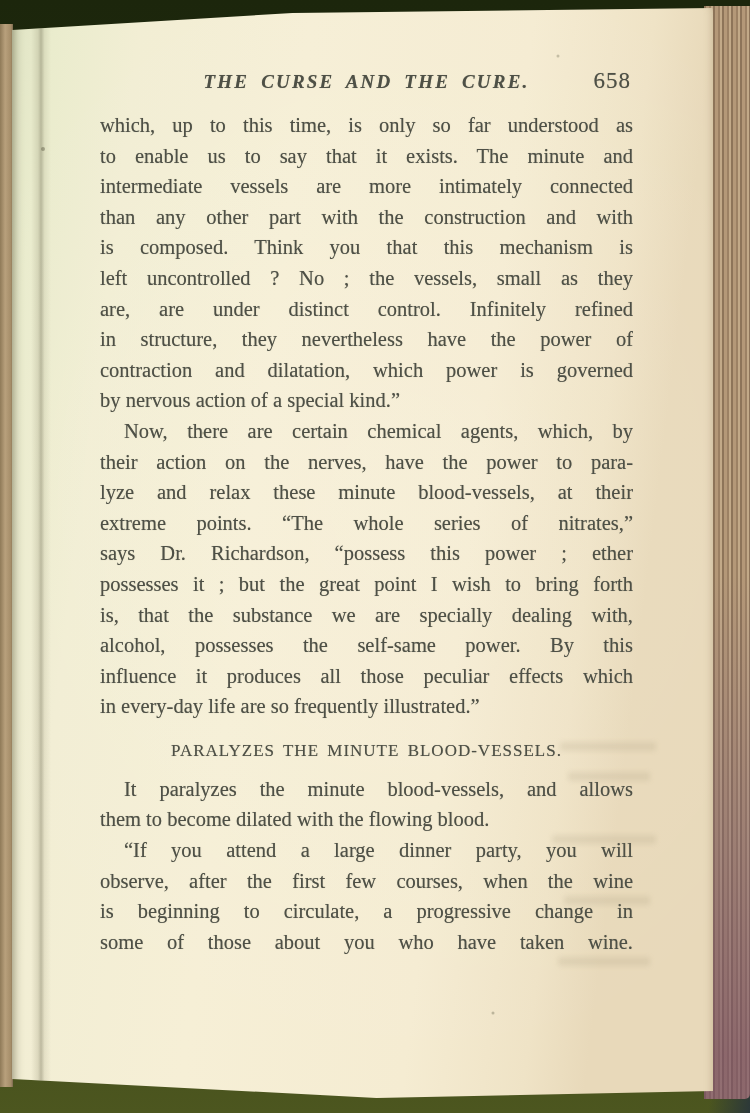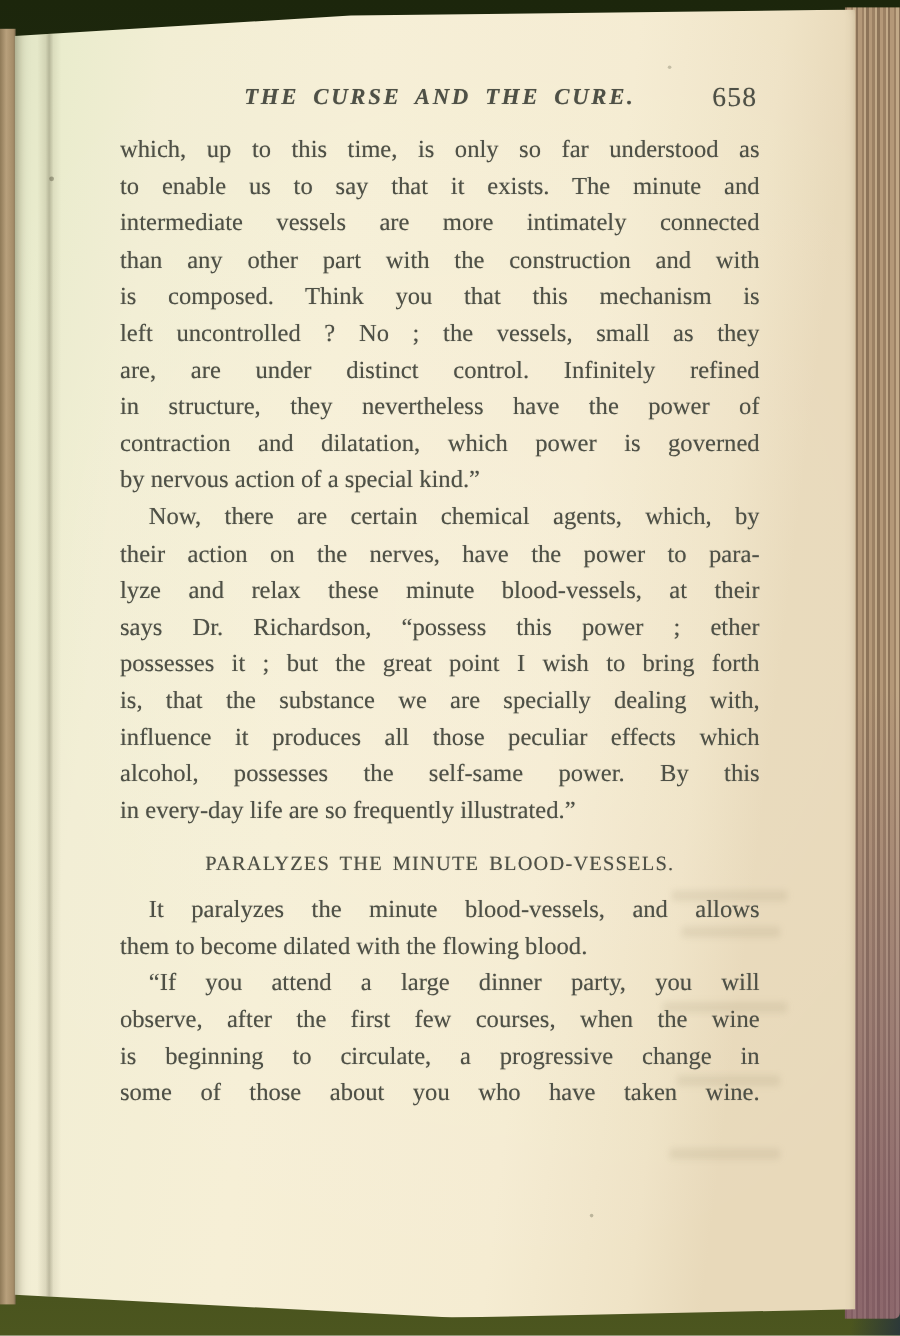--- a/index.html
+++ b/index.html
@@ -117,25 +117,26 @@
           <div class="line">left uncontrolled ?  No ; the vessels, small as they</div>
           <div class="line">are, are under distinct control.  Infinitely refined</div>
           <div class="line">in structure, they nevertheless have the power of</div>
           <div class="line">contraction and dilatation, which power is governed</div>
           <div class="line last">by nervous action of a special kind.”</div>
         </div>
         <div class="para indent">
           <div class="line first">Now, there are certain chemical agents, which, by</div>
           <div class="line">their action on the nerves, have the power to para-</div>
           <div class="line">lyze and relax these minute blood-vessels, at their</div>
+          <div class="line">extreme points.  “The whole series of nitrates,”</div>
           <div class="line">says Dr. Richardson, “possess this power ; ether</div>
           <div class="line">possesses it ; but the great point I wish to bring forth</div>
           <div class="line">is, that the substance we are specially dealing with,</div>
+          <div class="line">alcohol, possesses the self-same power.  By this</div>
           <div class="line">influence it produces all those peculiar effects which</div>
-          <div class="line">alcohol, possesses the self-same power.  By this</div>
           <div class="line last">in every-day life are so frequently illustrated.”</div>
         </div>
         <div class="section-heading">PARALYZES THE MINUTE BLOOD-VESSELS.</div>
         <div class="para indent">
           <div class="line first">It paralyzes the minute blood-vessels, and allows</div>
           <div class="line last">them to become dilated with the flowing blood.</div>
         </div>
         <div class="para indent">
           <div class="line first">“If you attend a large dinner party, you will</div>
           <div class="line">observe, after the first few courses, when the wine</div>

